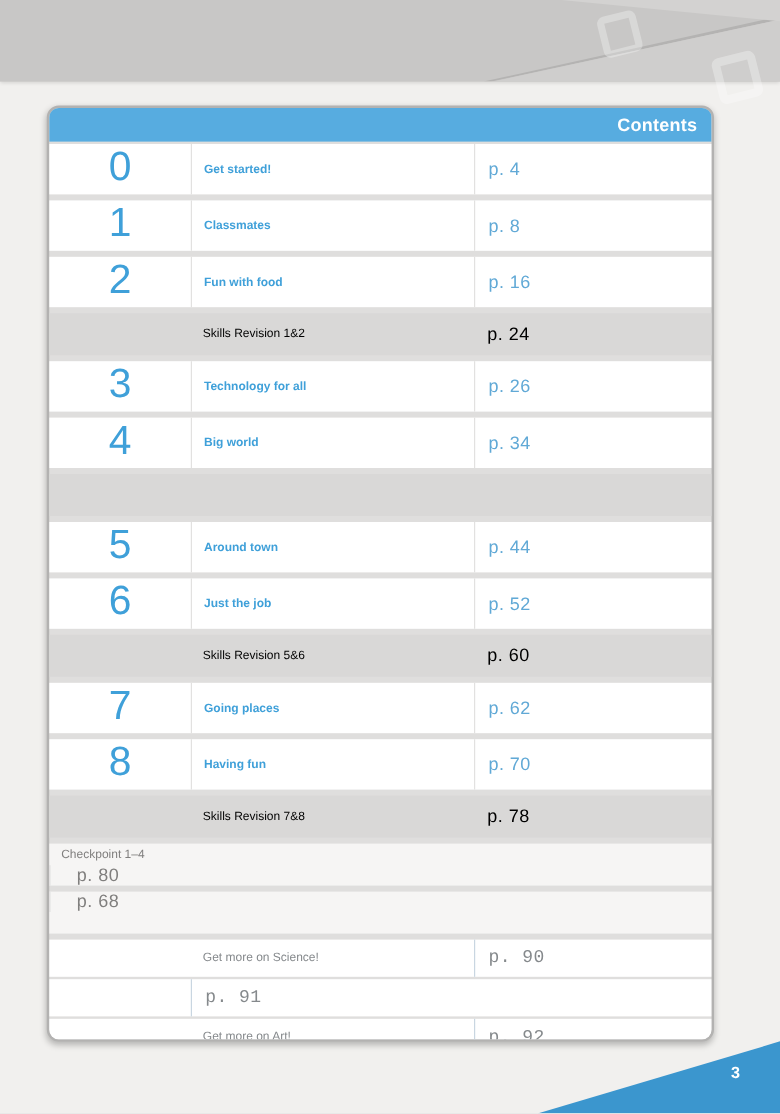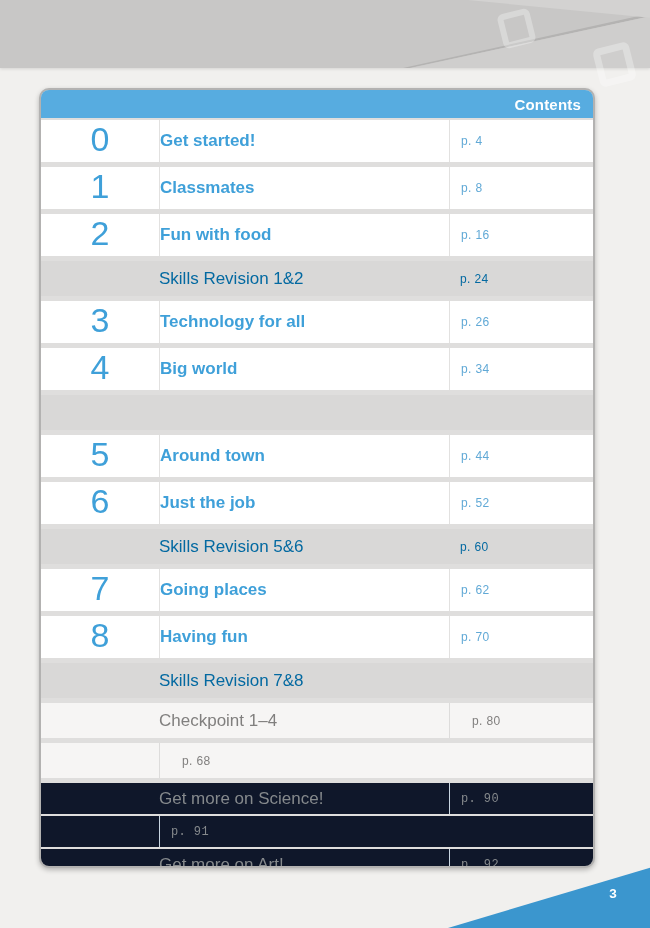--- a/index.html
+++ b/index.html
@@ -45,39 +45,39 @@
     flex:0 0 28px; background:#57ace0;
     display:flex; align-items:center; justify-content:flex-end;
     padding-right:12px; color:#ffffff; font-size:15px; font-weight:bold;
     letter-spacing:0.2px;
   }
   .rows { flex:1 1 auto; display:flex; flex-direction:column; padding-top:2px; }
 
   .row { display:flex; flex:0 0 35px; margin-bottom:5px; background:#ffffff; }
   .cell { display:flex; align-items:center; box-sizing:border-box; overflow:hidden; }
   .cell.num   { width:118px; justify-content:center; }
-  .cell.title { flex:1; padding-left:0; font-size:17px; }
-  .cell.page  { width:144px; padding-left:11px; font-size:12px; letter-spacing:0.4px; }
+  .cell.title { flex:1; padding-left:10px; font-size:10px; }
+  .cell.page  { width:198px; padding-left:11px; font-size:15px; letter-spacing:0.4px; }
 
   .variant-unit .cell.title,
   .variant-unit .cell.page { border-left:1px solid #e2e1e0; }
   .variant-unit .cell.num   { font-size:34px; font-weight:400; color:#3fa0d9; padding-bottom:3px; }
   .variant-unit .cell.title { color:#3fa0d9; font-weight:bold; }
   .variant-unit .cell.page  { color:#61a9d6; }
 
   .variant-revision { background:#d9d8d7; }
   .variant-revision .cell.title,
-  .variant-revision .cell.page { color:#0369a1; }
+  .variant-revision .cell.page { color:#000000; }
 
-  .variant-checkpoint { background:#f6f5f4; }
+  .variant-checkpoint { background:#f6f5f4;flex-direction:column; }
   .variant-checkpoint .cell.title,
   .variant-checkpoint .cell.page { color:#807f7e; }
   .variant-checkpoint .cell.page { border-left:1px solid #dddcdb;padding-left:22px; }
 
-  .variant-extra { background:#0f172a; flex:0 0 31px; margin-bottom:2px; }
+  .variant-extra { background:#ffffff; flex:0 0 31px; margin-bottom:2px; }
   .variant-extra .cell.title,
   .variant-extra .cell.page { color:#85898c; }
   .variant-extra .cell.page { border-left:1px solid #c9d6e1;font-family:Liberation Mono, monospace; }
 
   
   .corner-triangle {
     position:absolute; left:448px; top:858px; width:202px; height:70px;
     background:#3b96ce;
     clip-path:polygon(0 100%, 100% 14%, 100% 100%);
     filter:drop-shadow(0 -2px 3px rgba(0,0,0,0.18));
@@ -157,20 +157,21 @@
     <div class="cell page">p. 62</div>
   </div>
       <div class="row variant-unit">
     <div class="cell num">8</div>
     <div class="cell title">Having fun</div>
     <div class="cell page">p. 70</div>
   </div>
       <div class="row variant-revision">
     <div class="cell num"></div>
     <div class="cell title">Skills Revision 7&amp;8</div>
+    <div class="cell page">p. 78</div>
   </div>
       <div class="row variant-checkpoint">
     <div class="cell num"></div>
     <div class="cell title">Checkpoint 1–4</div>
     <div class="cell page">p. 80</div>
   </div>
       <div class="row variant-checkpoint">
     <div class="cell num"></div>
     <div class="cell page">p. 68</div>
   </div>

